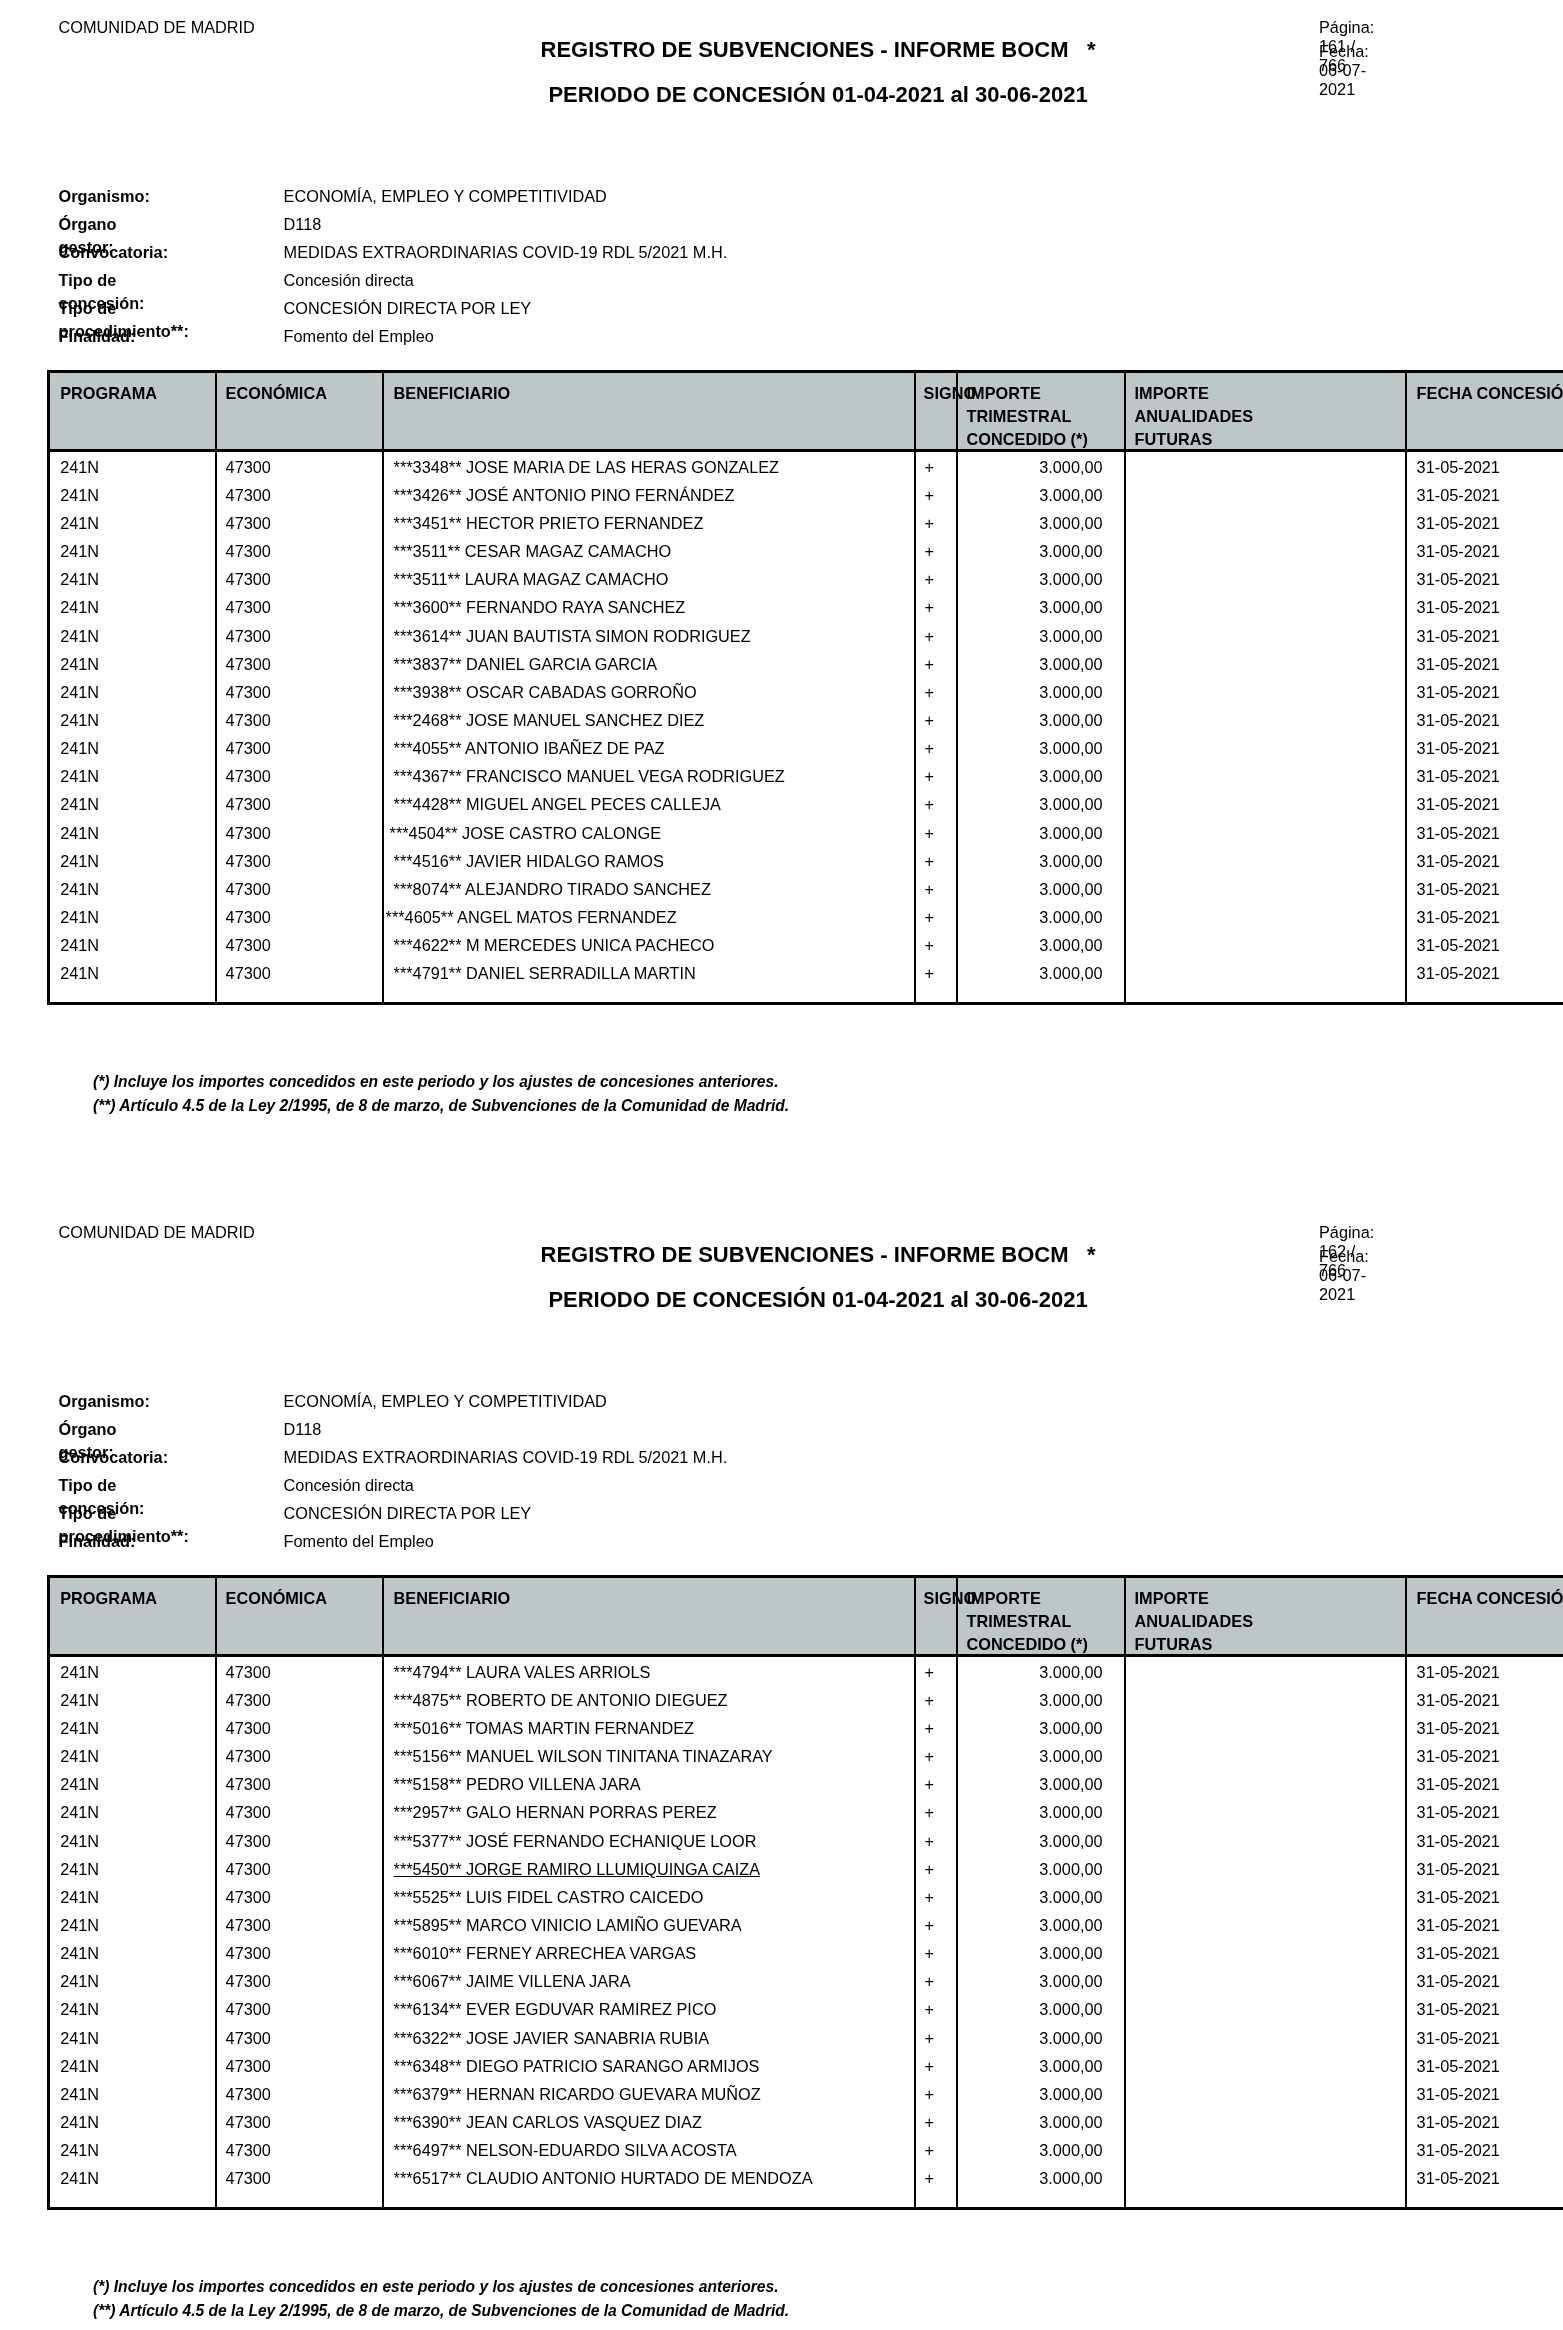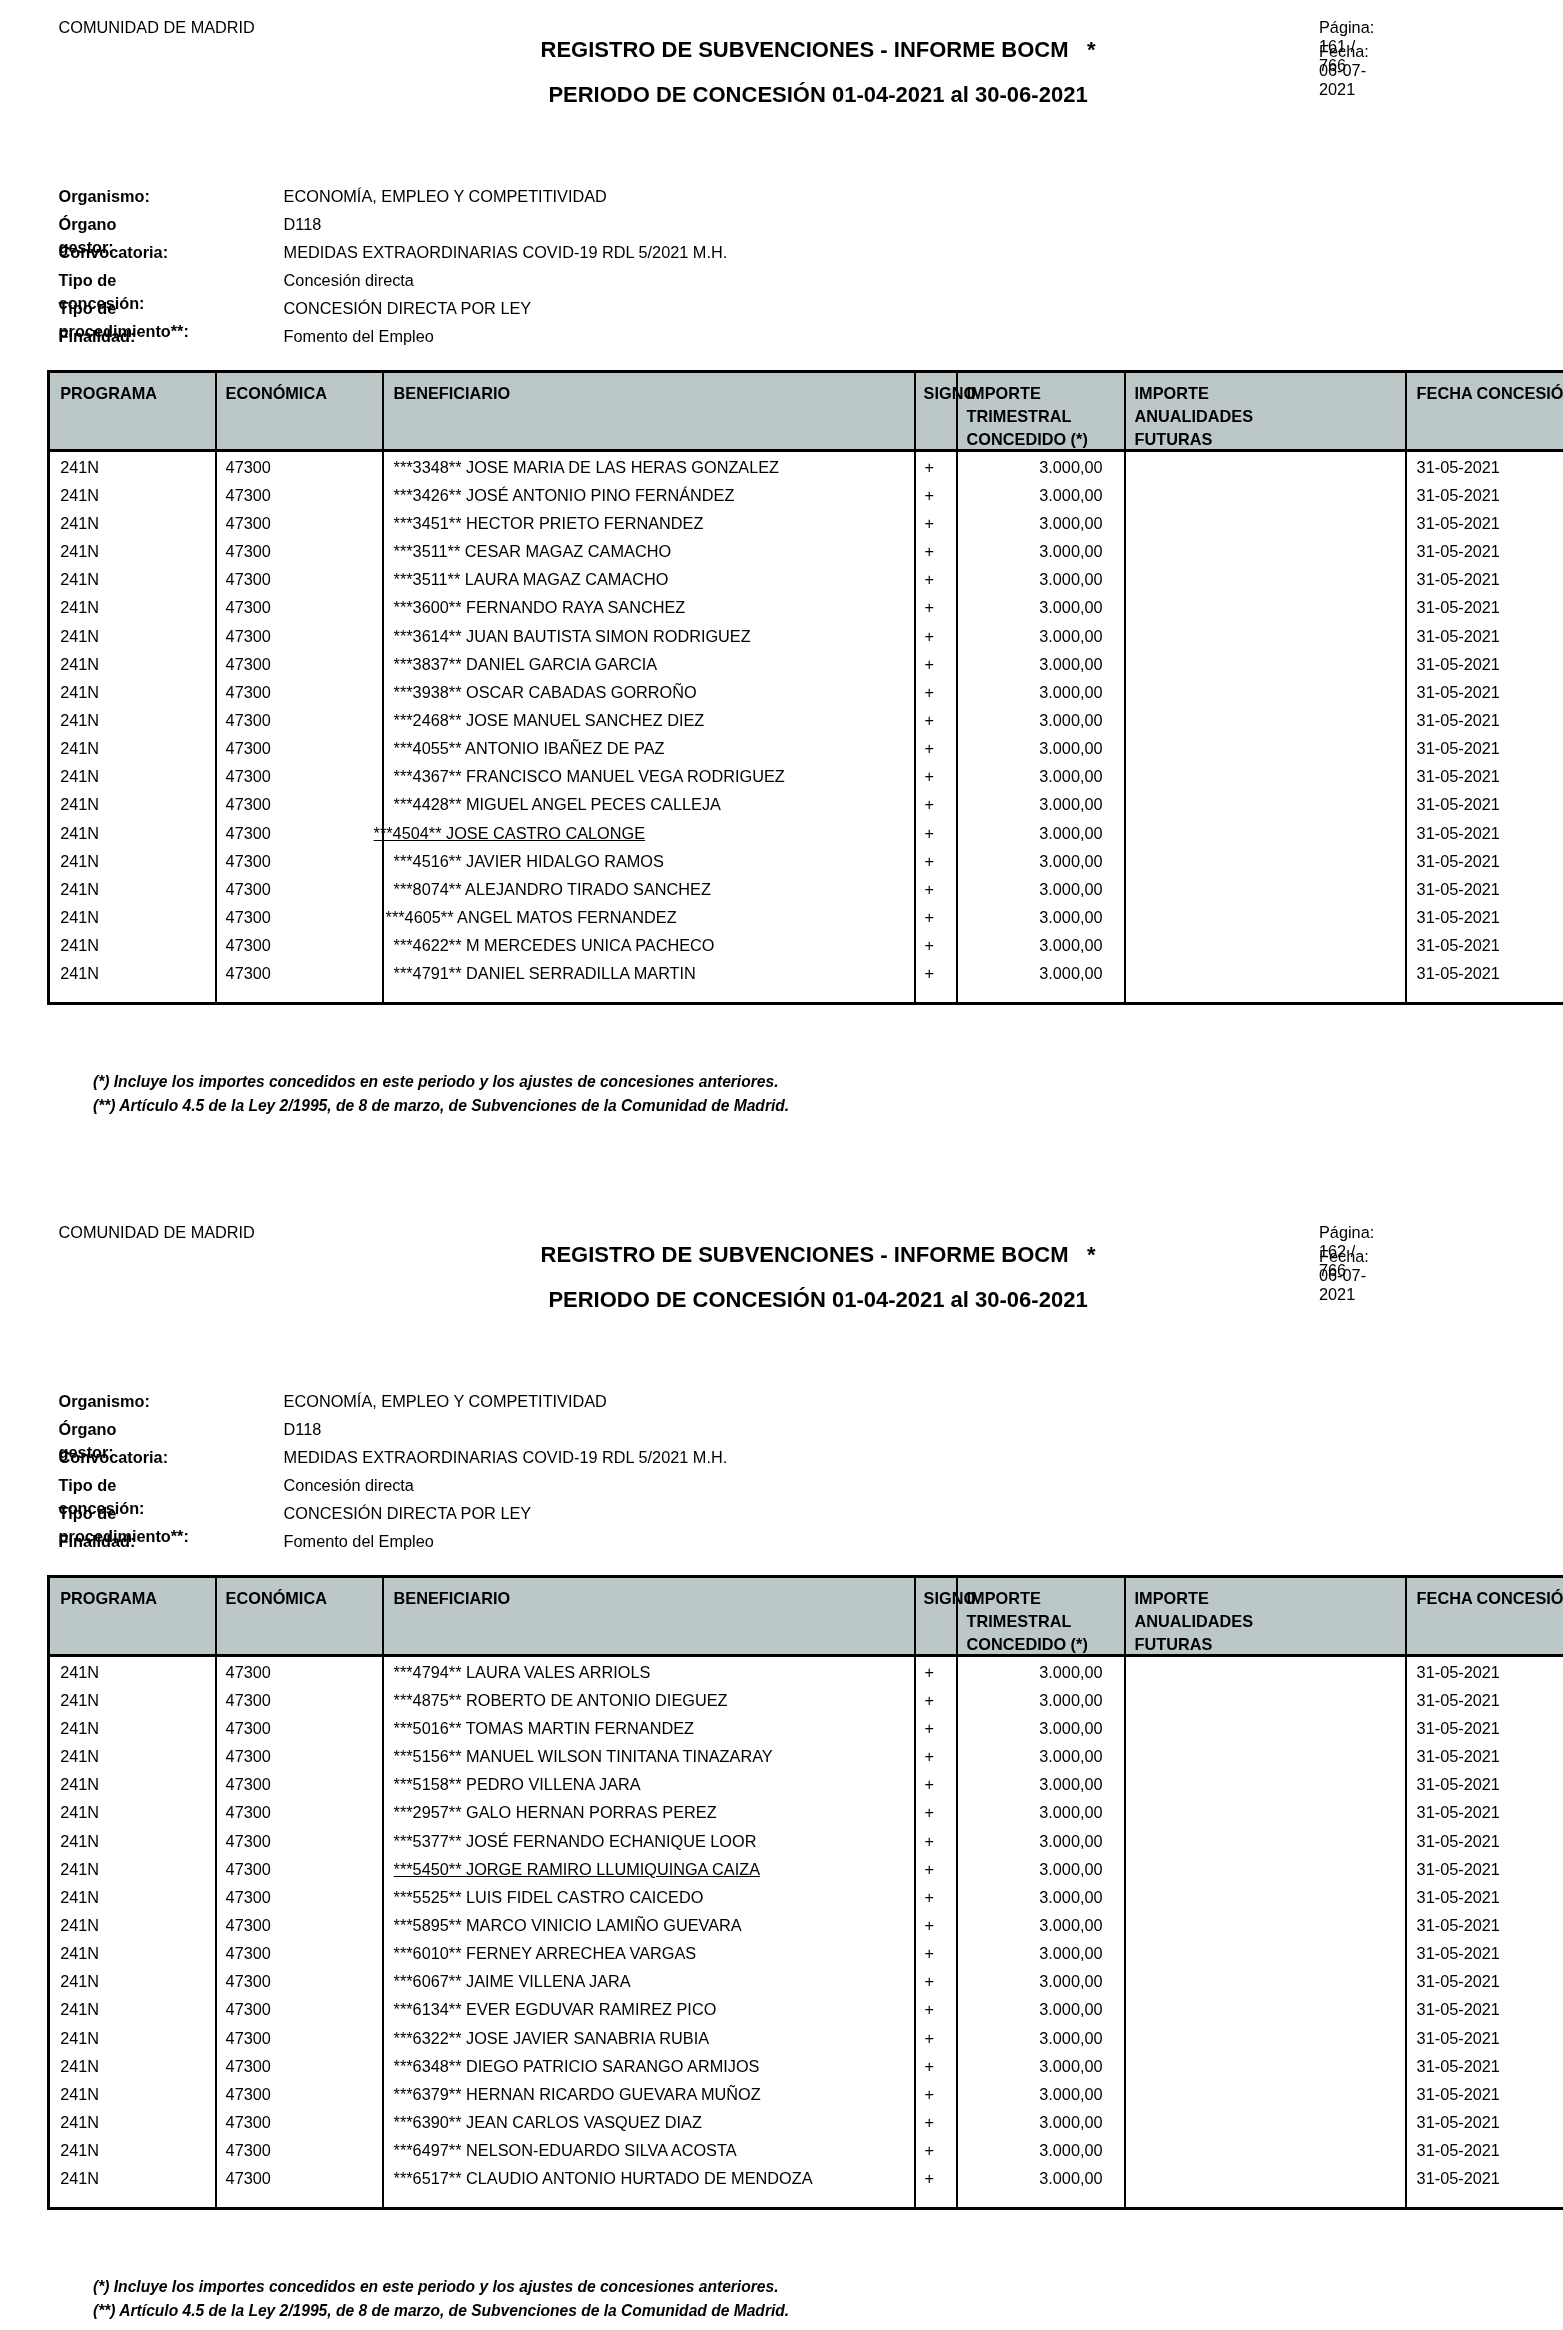--- a/index.html
+++ b/index.html
@@ -209,21 +209,21 @@
             <div class="cell" style="left: 176px;">47300</div>
             <div class="cell" style="left: 344px;">***4428** MIGUEL ANGEL PECES CALLEJA</div>
             <div class="cell" style="left: 875px;">+</div>
             <div class="cell importe" style="left: 912px;">3.000,00</div>
             <div class="cell" style="left: 1085px;"></div>
             <div class="cell" style="left: 1367px;">31-05-2021</div>
           </div>
           <div class="row" style="top: 367px;">
             <div class="cell" style="left: 10.6px;">241N</div>
             <div class="cell" style="left: 176px;">47300</div>
-            <div class="cell" style="left: 324px; text-decoration: underline;">***4504** JOSE CASTRO CALONGE</div>
+            <div class="cell" style="left: 340px;">***4504** JOSE CASTRO CALONGE</div>
             <div class="cell" style="left: 875px;">+</div>
             <div class="cell importe" style="left: 912px;">3.000,00</div>
             <div class="cell" style="left: 1085px;"></div>
             <div class="cell" style="left: 1367px;">31-05-2021</div>
           </div>
           <div class="row" style="top: 395px;">
             <div class="cell" style="left: 10.6px;">241N</div>
             <div class="cell" style="left: 176px;">47300</div>
             <div class="cell" style="left: 344px;">***4516** JAVIER HIDALGO RAMOS</div>
             <div class="cell" style="left: 875px;">+</div>

